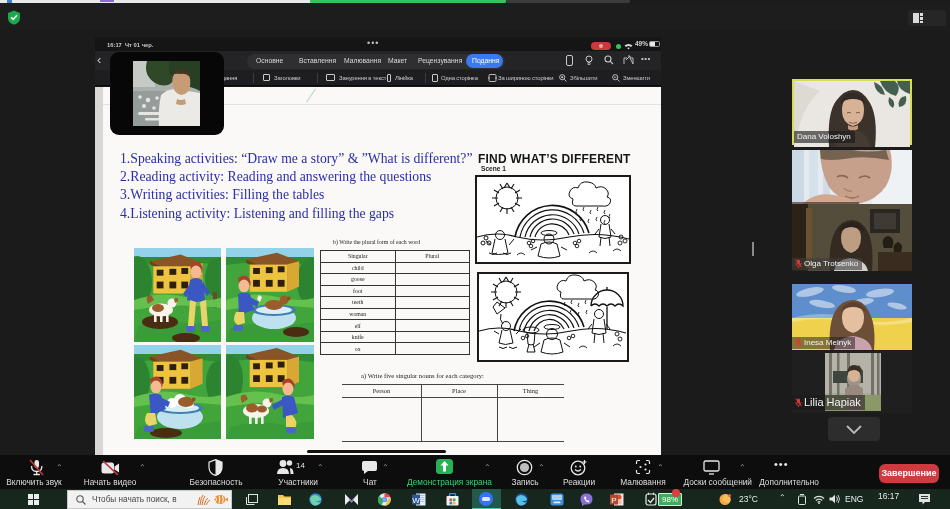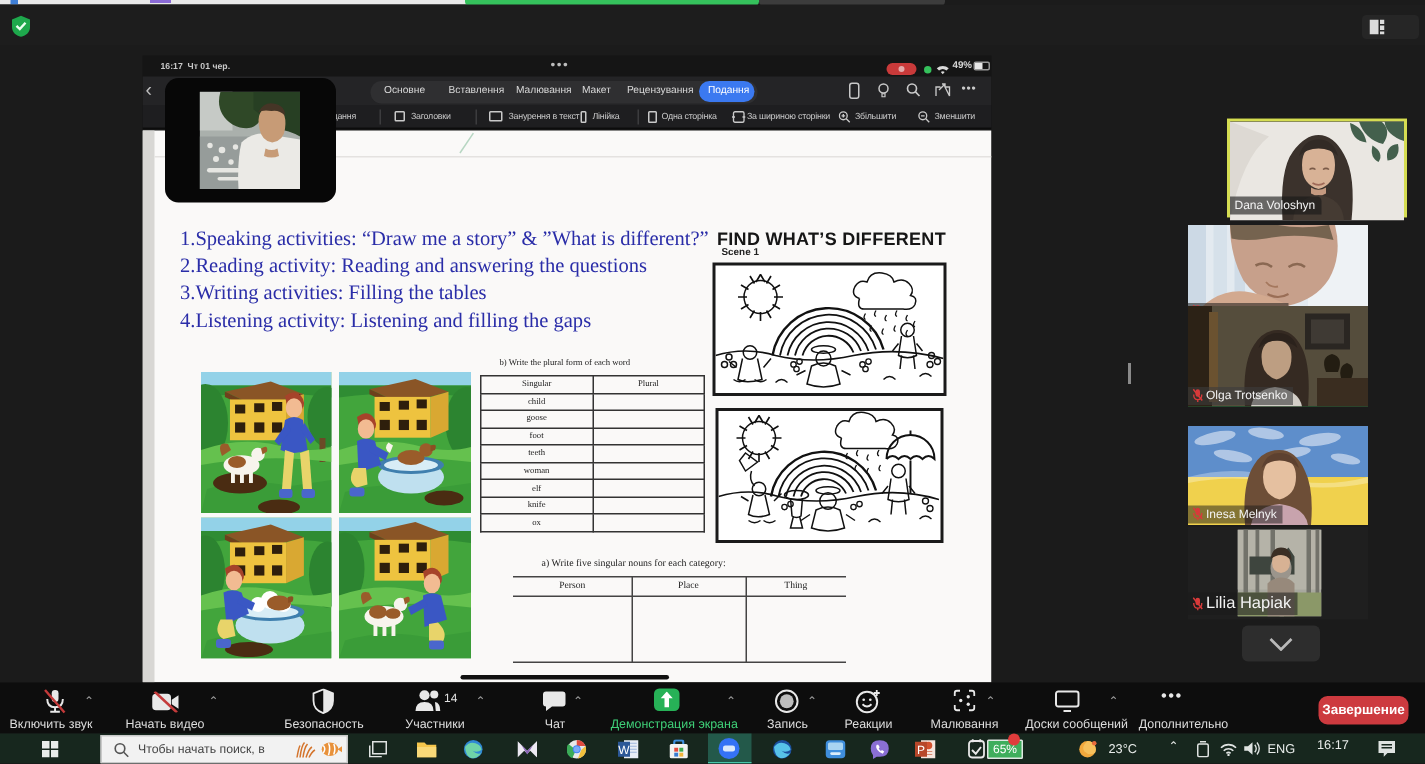--- a/index.html
+++ b/index.html
@@ -473,21 +473,21 @@
         <path d="M28 34 Q34 28 42 28 L67 32 V65 H26 Q25 46 28 34" fill="#ebeae6"></path>
         <path d="M40 25 q-3 -14 8 -15 q11 1 9 15 q-1 8 -8.5 9 q-7 -1 -8.5 -9" fill="#c79b76"></path>
         <path d="M39 14 q4 -7 10 -6 q8 1 8 8 q-4 -4 -9 -3 q-6 -1 -9 1" fill="#453526"></path>
         <path d="M44 38 q4 2 8 0 l1 5 q-5 2 -10 0 Z" fill="#c79b76"></path>
       </svg>
     </div>
   </div>
 
   <div class="abs" style="left:752px;top:242px;width:1.5px;height:14px;background:#8a8a8a;"></div>
 
-  <div class="abs" style="left:792px;top:79px;width:120px;height:66px;border:2px solid #d5dd52;background:#000;margin-left:26px;">
+  <div class="abs" style="left:792px;top:79px;width:120px;height:66px;border:2px solid #d5dd52;background:#000;">
     <svg width="116" height="66" viewBox="0 0 116 66">
       <rect width="116" height="66" fill="#eae7e2"></rect>
       <path d="M0 66 Q8 24 26 10 L0 0 Z" fill="#ddd9d3"></path>
       <g fill="#44604d">
           <path d="M86 0 q4 12 16 15 q6 -9 -1 -15 Z"></path>
           <path d="M103 0 q1 9 13 13 V0 Z"></path>
           <path d="M80 1 q9 3 11 13 q-10 -1 -11 -13"></path>
           <path d="M112 15 q-9 1 -7 11 q9 -1 7 -11"></path>
           <path d="M95 16 q-2 8 4 11 q4 -6 -4 -11"></path>
         </g>
@@ -627,21 +627,21 @@
     <div class="abs" style="left:185px;top:22px;width:62px;text-align:center;font-size:8.3px;color:#dedede;">Безопасность</div>
 
     <svg class="abs" style="left:276px;top:4px;" width="18" height="16" viewBox="0 0 18 16">
       <circle cx="7" cy="4.5" r="3.4" fill="#e8e8e8"></circle>
       <path d="M1 15 q0 -6 6 -6 q6 0 6 6 Z" fill="#e8e8e8"></path>
       <circle cx="13.5" cy="4" r="2.7" fill="#e8e8e8"></circle>
       <path d="M14 9 q3.5 0.5 3.5 6 l-3 0" fill="#e8e8e8"></path>
     </svg>
     <div class="abs" style="left:296px;top:6px;font-size:8px;color:#e0e0e0;">14</div>
     <div class="abs" style="left:317px;top:8px;font-size:8px;color:#9a9a9a;">⌃</div>
-    <div class="abs" style="left:262px;top:22px;width:56px;text-align:center;font-size:8.3px;color:#dedede;">Участники</div>
+    <div class="abs" style="left:262px;top:22px;width:56px;text-align:right;font-size:8.3px;color:#dedede;">Участники</div>
 
     <svg class="abs" style="left:361px;top:5px;" width="17" height="15" viewBox="0 0 17 15">
       <path d="M1 3 q0 -2 2 -2 h11 q2 0 2 2 v6 q0 2 -2 2 h-7 l-4 3 v-3 h-0 q-2 0 -2 -2 Z" fill="#e8e8e8"></path>
     </svg>
     <div class="abs" style="left:382px;top:8px;font-size:8px;color:#9a9a9a;">⌃</div>
     <div class="abs" style="left:352px;top:22px;width:36px;text-align:center;font-size:8.3px;color:#dedede;">Чат</div>
 
     <div class="abs" style="left:436px;top:4px;width:17px;height:15px;background:#27b157;border-radius:3.5px;"></div>
     <svg class="abs" style="left:440px;top:6px;" width="9" height="11" viewBox="0 0 9 11">
         <path d="M4.5 0 L8.5 4.5 H6 V10.5 H3 V4.5 H0.5 Z" fill="#fff"></path>
@@ -785,21 +785,21 @@
         <path d="M5.5 8 h6 M5.5 10 h6" stroke="#d98a70" stroke-width="0.8"></path>
         <rect x="0" y="1.5" width="8" height="10" fill="#b7472a"></rect>
         <text x="4" y="9.5" font-size="8" fill="#fff" text-anchor="middle" font-family="Liberation Sans">P</text>
       </svg>
 
     <svg class="abs" style="left:645px;top:3px;" width="12" height="14" viewBox="0 0 12 14">
         <rect x="1" y="2" width="10" height="11" rx="2" fill="none" stroke="#e8e8e8" stroke-width="1.2"></rect>
         <path d="M3.5 0.8 v2 M8.5 0.8 v2" stroke="#e8e8e8" stroke-width="1.2"></path>
         <path d="M3 8 l2.5 2.5 L9 6" stroke="#e8e8e8" stroke-width="1.3" fill="none"></path>
       </svg>
-    <div class="abs" style="left:658px;top:4px;width:24px;height:13px;background:#3fae5c;border:1px solid #dfe8e2;border-radius:1px;text-align:center;line-height:12px;font-size:8px;color:#fff;">65%</div>
+    <div class="abs" style="left:658px;top:4px;width:24px;height:13px;background:#3fae5c;border:1px solid #dfe8e2;border-radius:1px;text-align:center;line-height:12px;font-size:8px;color:#fff;">98%</div>
     <div class="abs" style="left:672px;top:0px;width:8px;height:8px;background:#e03c3c;border-radius:50%;"></div>
 
     <svg class="abs" style="left:718px;top:4px;" width="14" height="13" viewBox="0 0 14 13">
         <circle cx="7" cy="6.5" r="5.5" fill="#f2a83c"></circle>
         <path d="M7 1 a5.5 5.5 0 0 1 5 8 q-4 2 -7 -1 q-2.5 -3 2 -7" fill="#f6c05c"></path>
         <circle cx="11.5" cy="2.5" r="1.5" fill="#e86a3c"></circle>
       </svg>
     <div class="abs" style="left:739px;top:5px;font-size:8.5px;color:#e8ecea;">23°C</div>
 
     <div class="abs" style="left:779px;top:4px;font-size:8px;color:#dfe3e1;">⌃</div>

